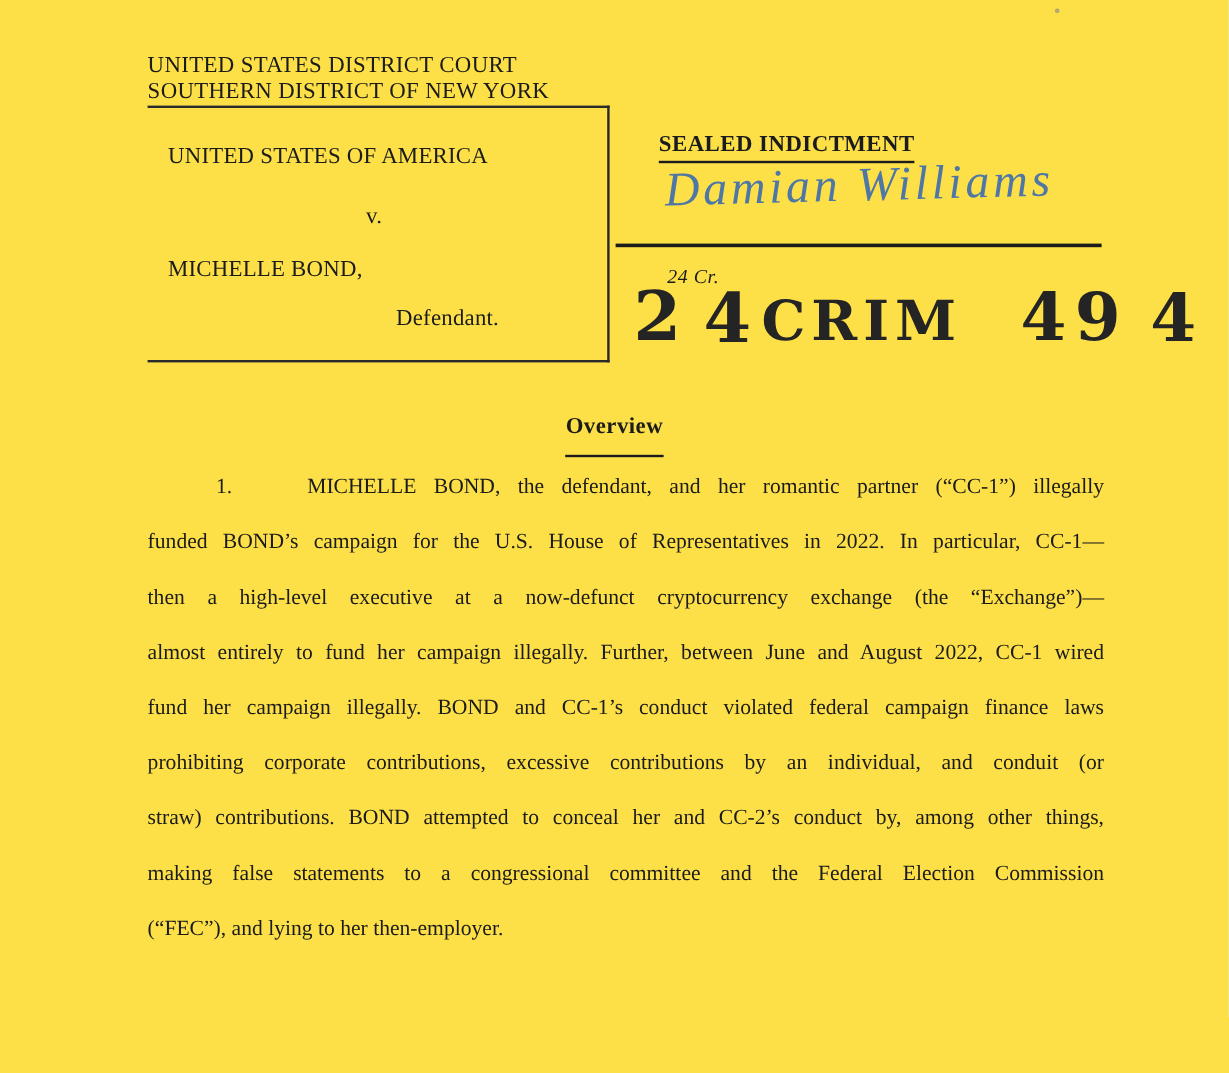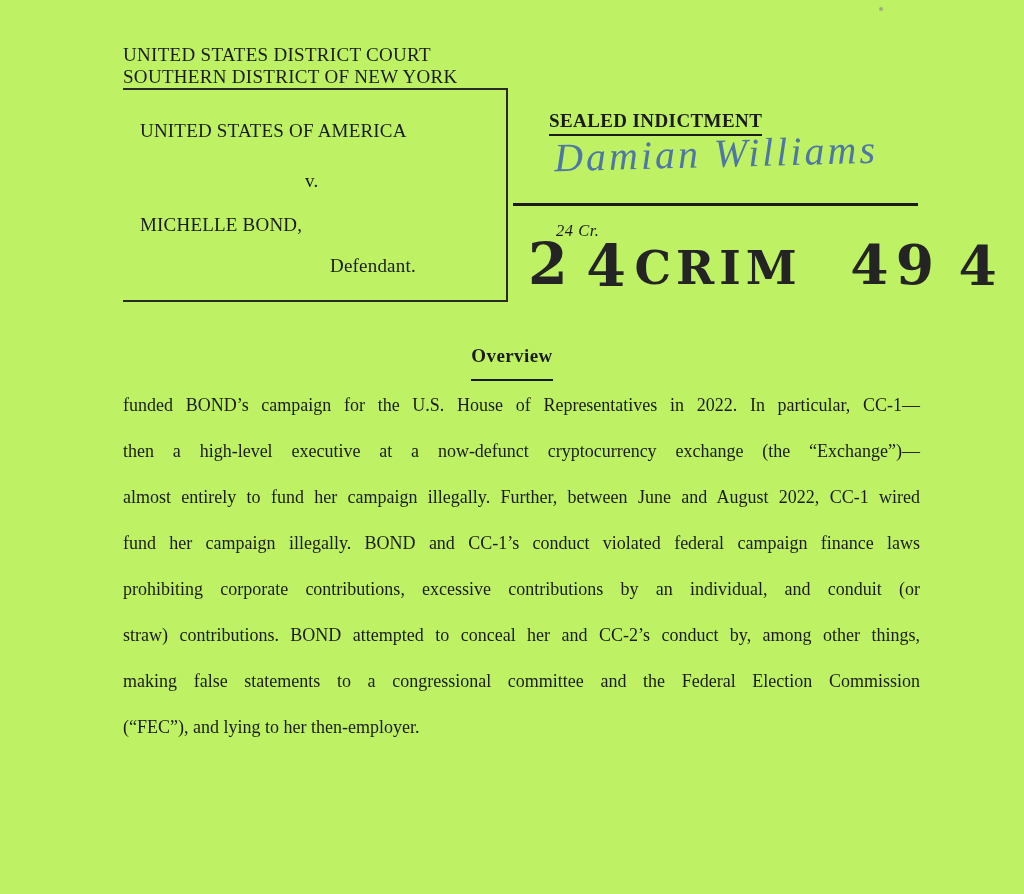--- a/index.html
+++ b/index.html
@@ -1,18 +1,18 @@
 <!DOCTYPE html>
 <html><head>
 <meta charset="utf-8">
 <style>
   html,body { margin:0; padding:0; background:#e8e8e8; }
   .page {
     position:relative; width:1024px; height:894px;
-    background:#bef264;
+    background:#fde047;
     font-family:"Liberation Serif","DejaVu Serif",serif;
     color:#1b1b1b; overflow:hidden;
   }
   .speck { position:absolute; left:879px; top:7px; width:4px; height:4px;
     border-radius:50%; background:#8a8a8a; opacity:.65; }
 
   
   .court-header { position:absolute; left:123px; top:44px; width:400px;
     font-size:19px; line-height:22px; letter-spacing:.3px; }
 
@@ -88,20 +88,21 @@
     <span class="s3">CRIM</span>
     <span class="s4">49</span>
     <span class="s5">4</span>
   </div>
 
   <div class="overview-wrap">
     <span class="overview">Overview</span>
   </div>
 
   <div class="para">
+    <div class="doc-line first"><span class="pnum">1.</span><span>MICHELLE BOND, the defendant, and her romantic partner (“CC-1”) illegally</span></div>
     <div class="doc-line">funded BOND’s campaign for the U.S. House of Representatives in 2022. In particular, CC-1—</div>
     <div class="doc-line">then a high-level executive at a now-defunct cryptocurrency exchange (the “Exchange”)—</div>
     <div class="doc-line">almost entirely to fund her campaign illegally. Further, between June and August 2022, CC-1 wired</div>
     <div class="doc-line">fund her campaign illegally. BOND and CC-1’s conduct violated federal campaign finance laws</div>
     <div class="doc-line">prohibiting corporate contributions, excessive contributions by an individual, and conduit (or</div>
     <div class="doc-line">straw) contributions. BOND attempted to conceal her and CC-2’s conduct by, among other things,</div>
     <div class="doc-line">making false statements to a congressional committee and the Federal Election Commission</div>
     <div class="doc-line last">(“FEC”), and lying to her then-employer.</div>
   </div>
 

